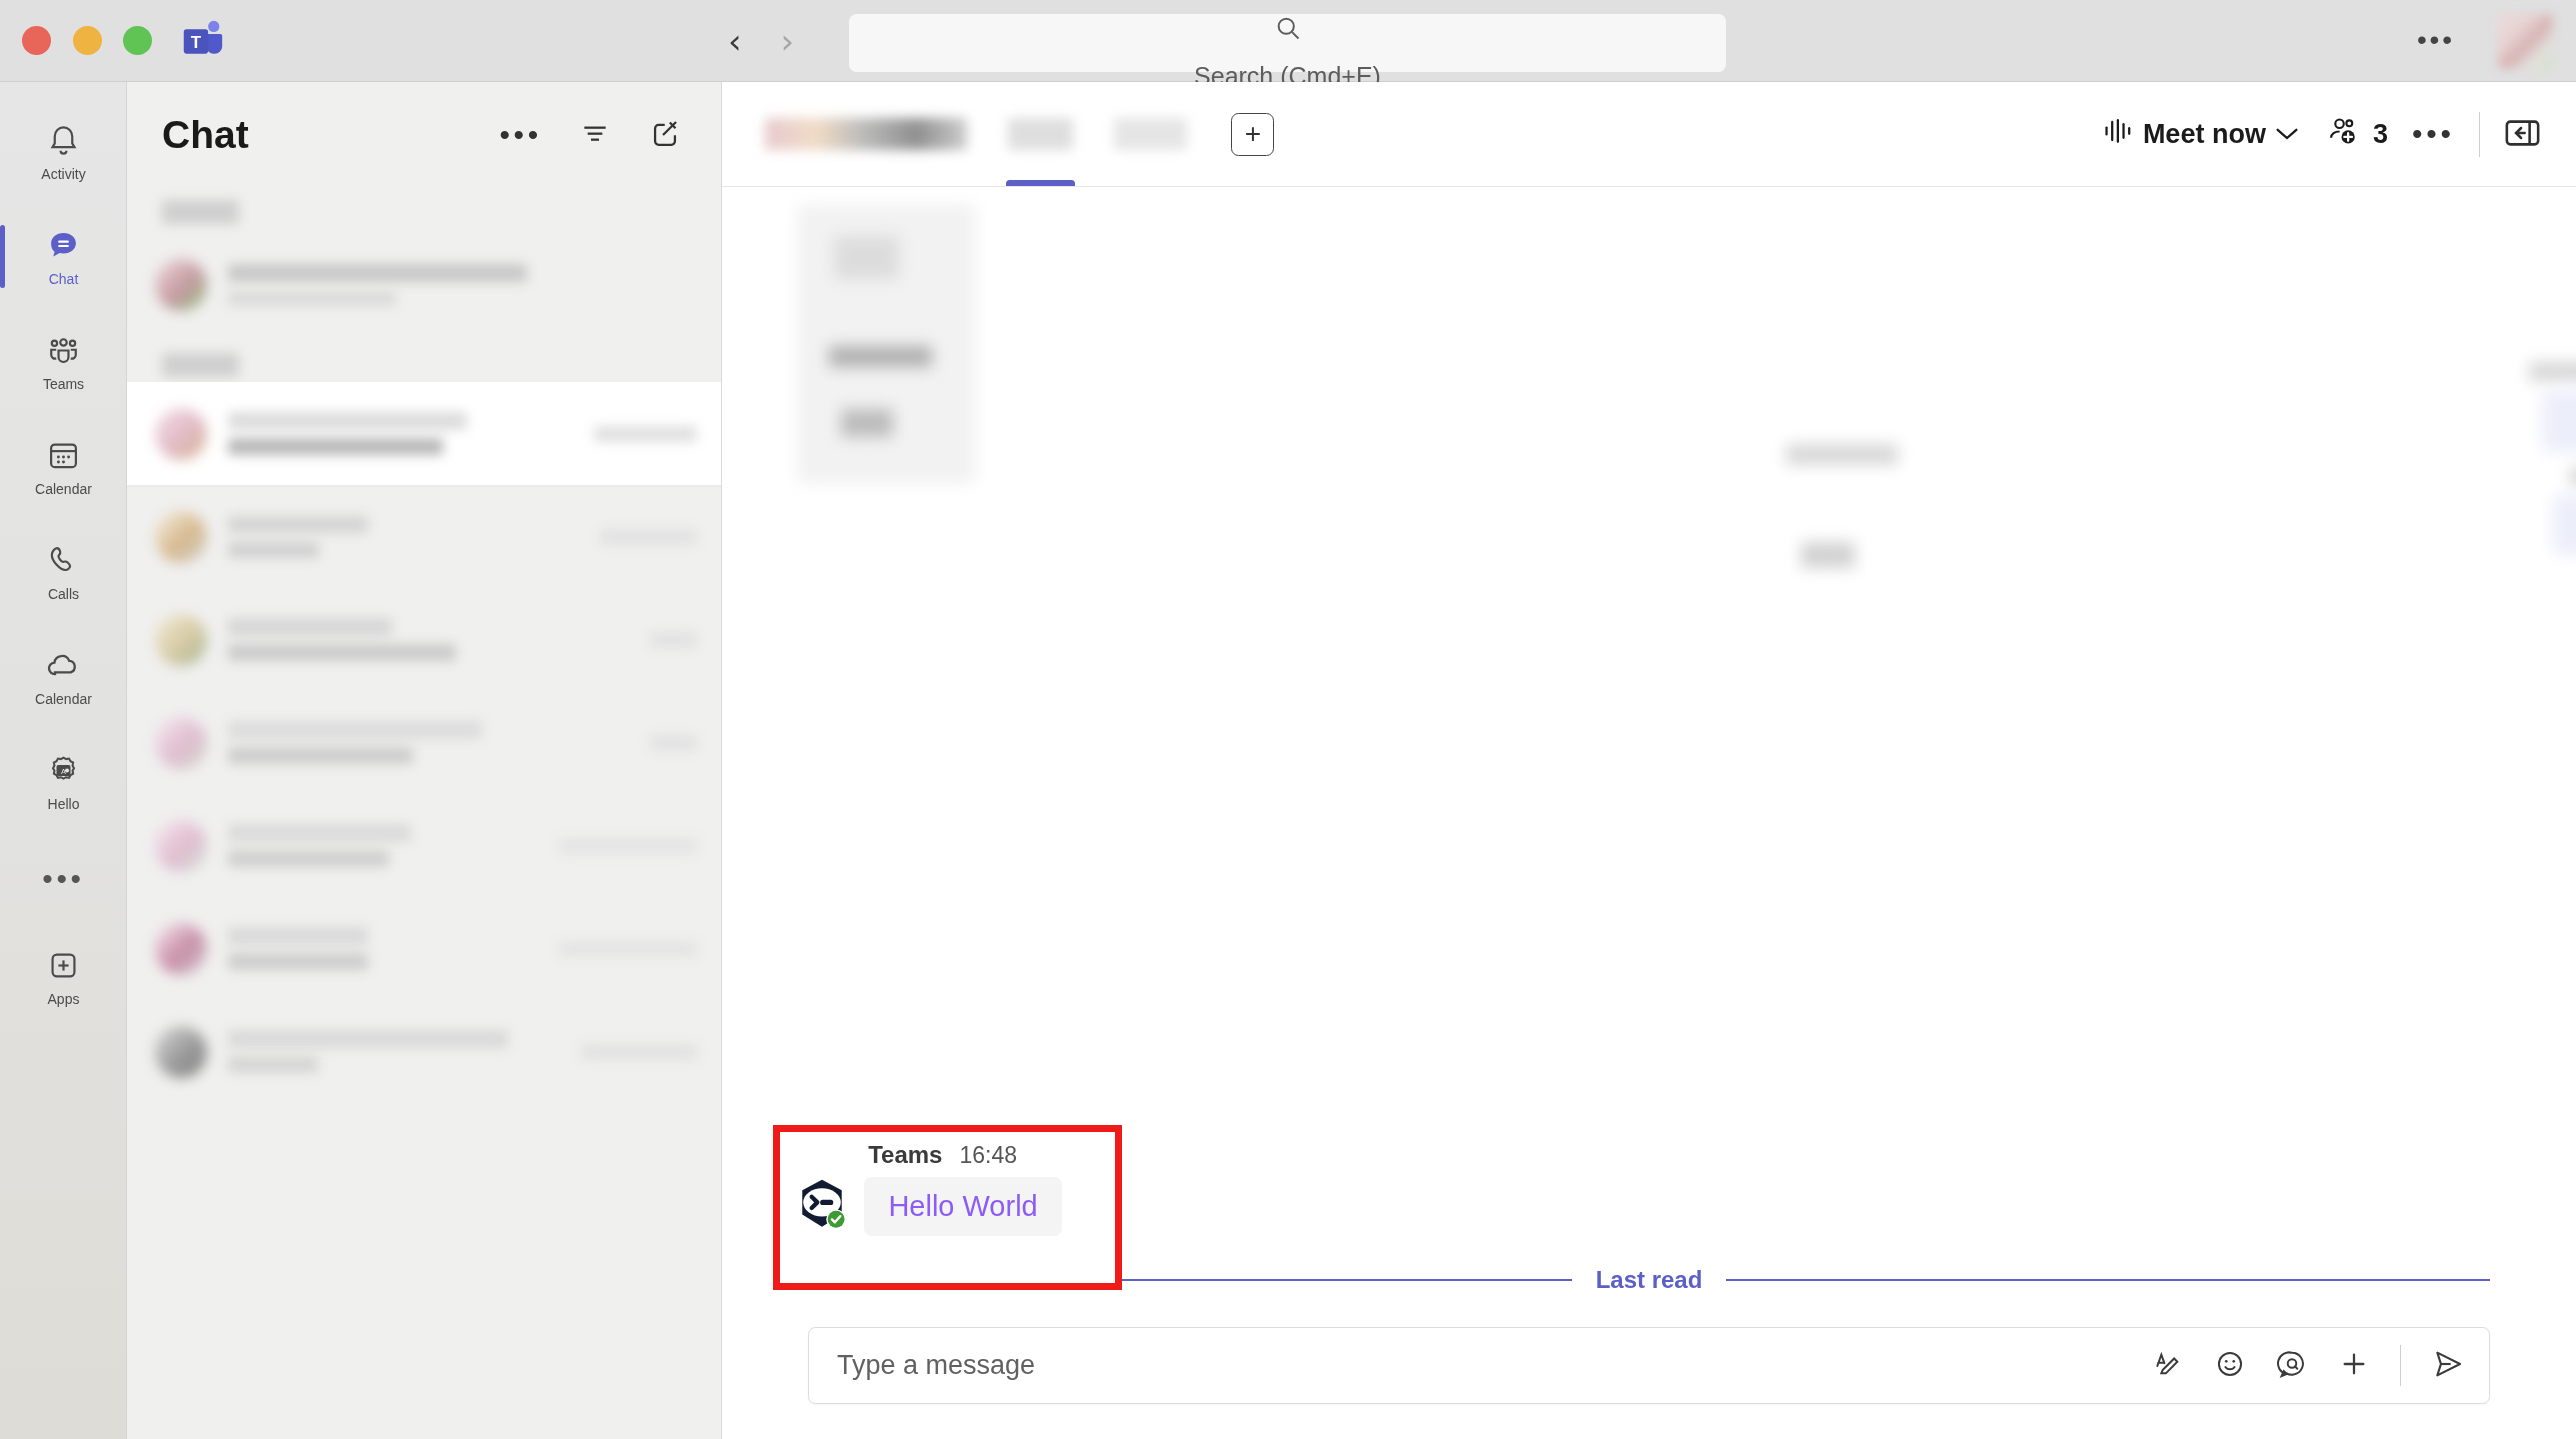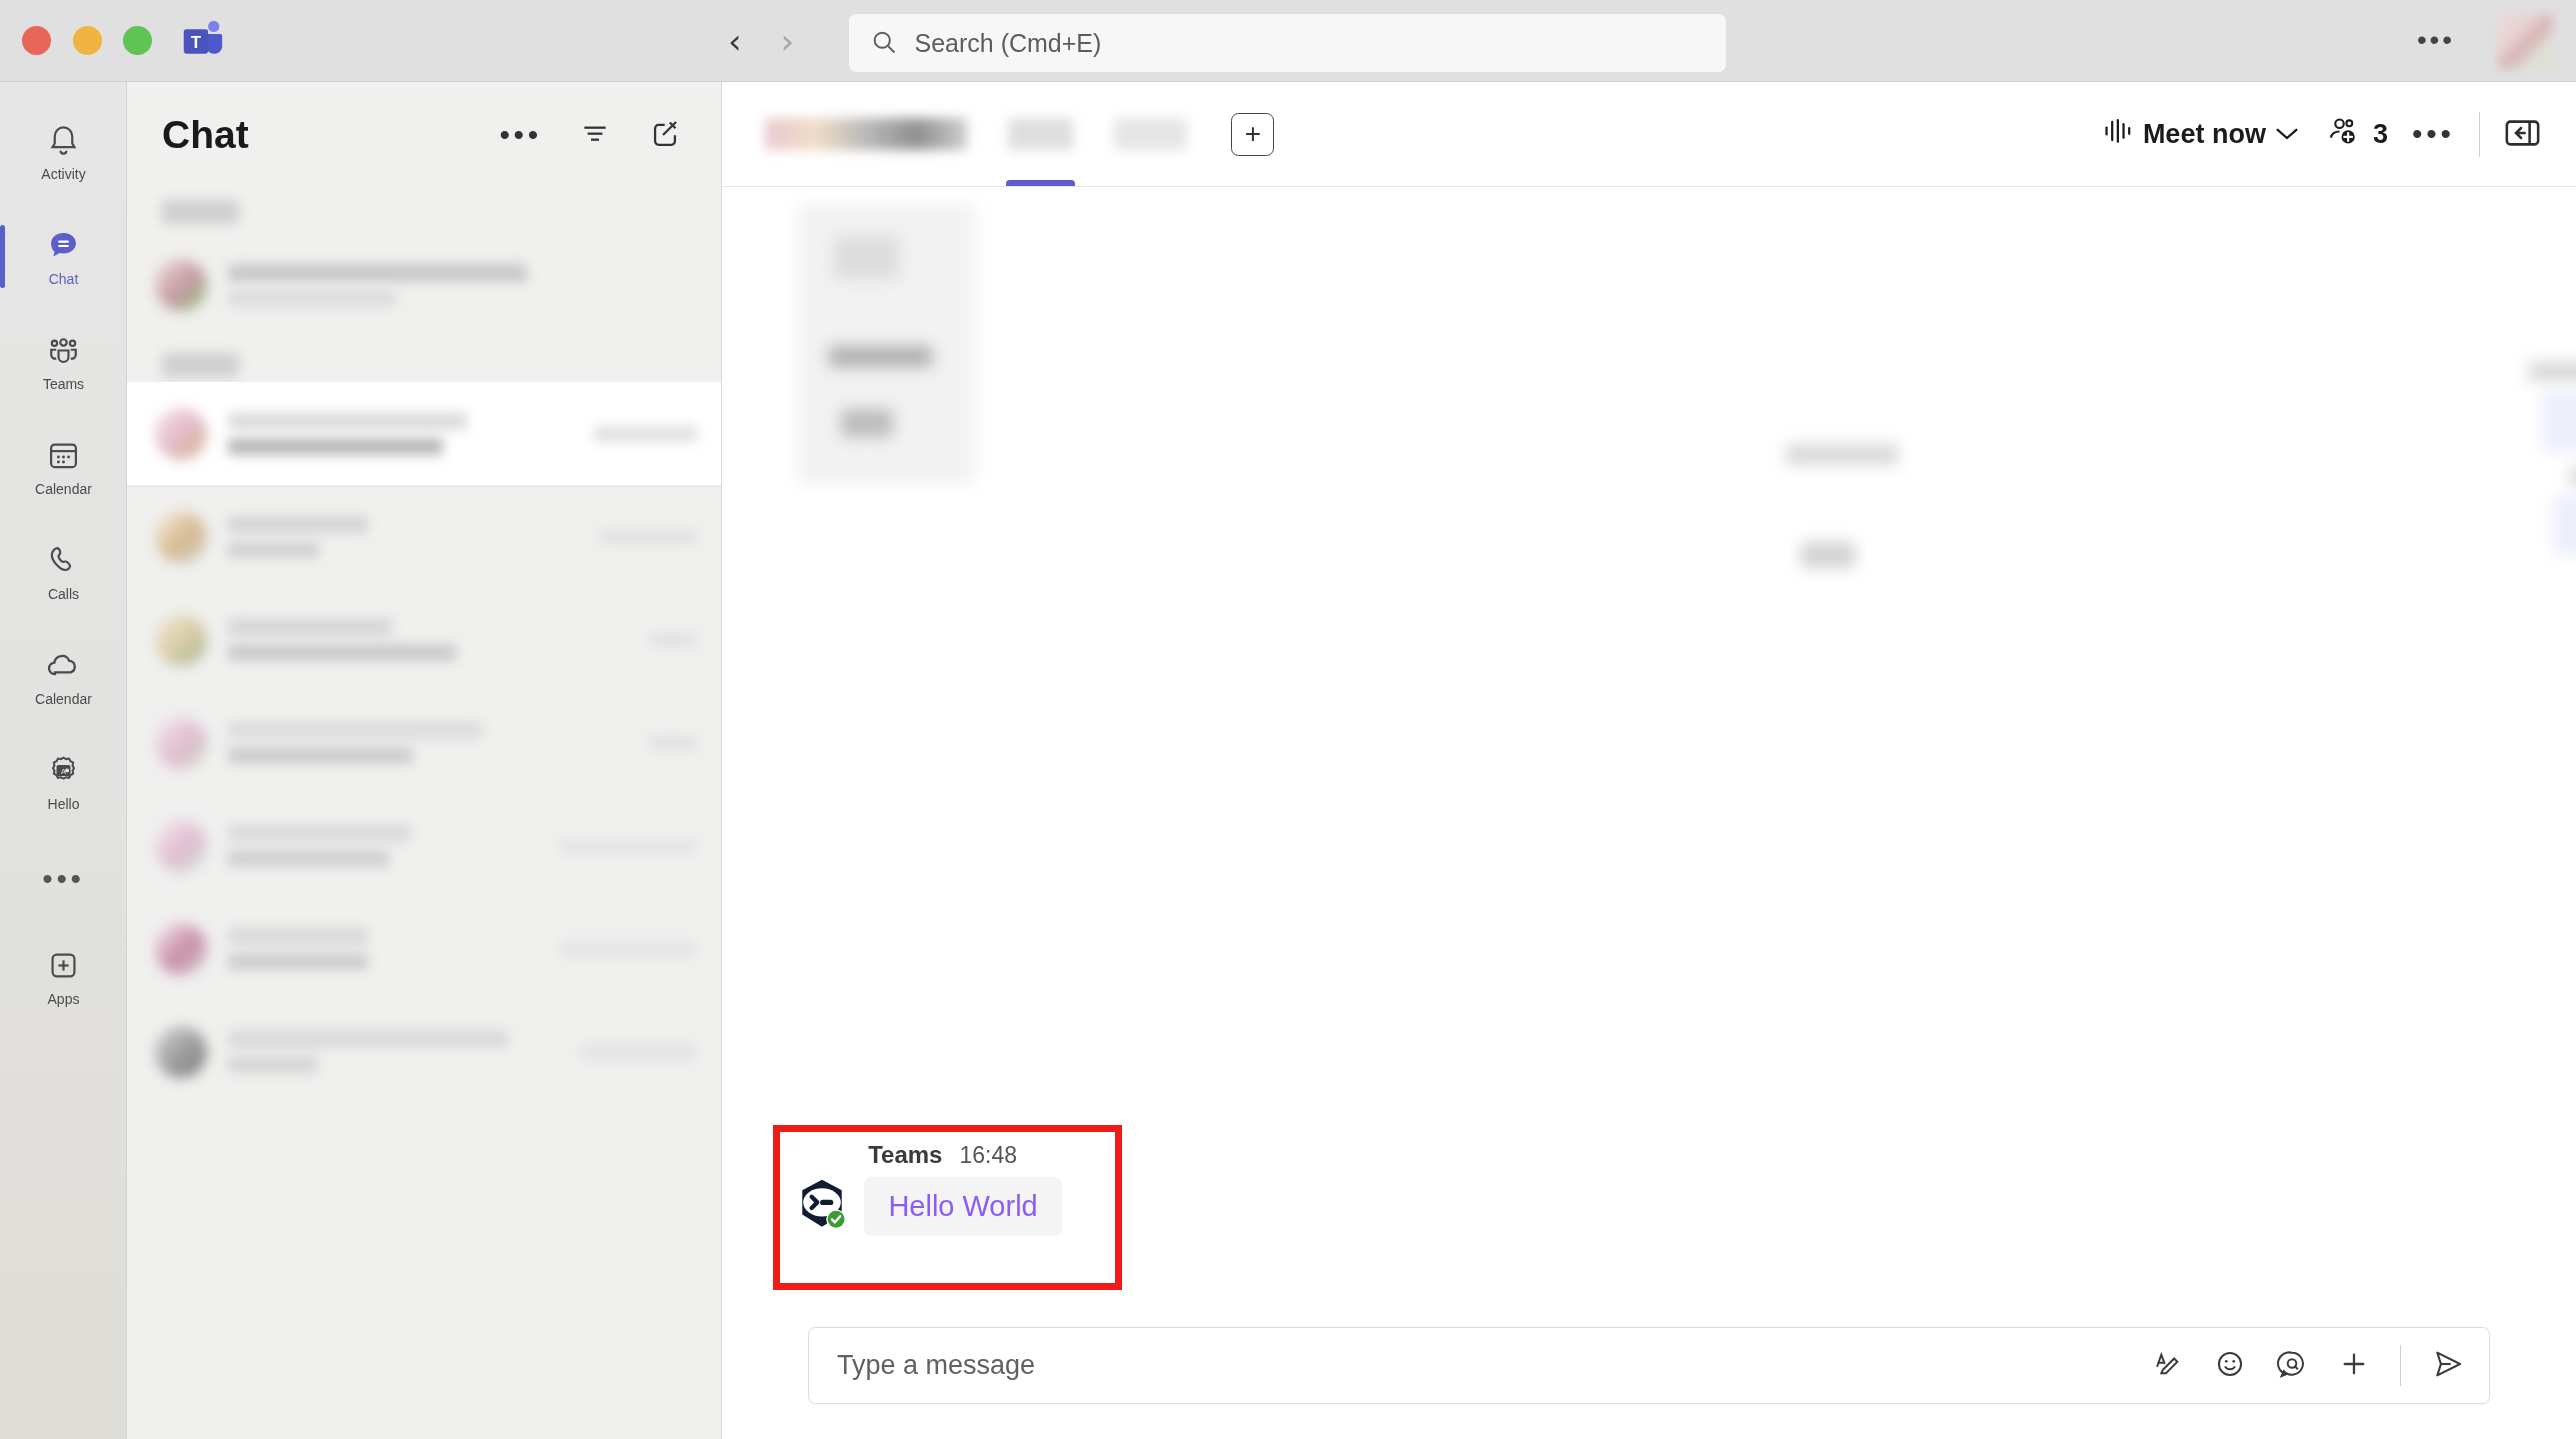--- a/index.html
+++ b/index.html
@@ -26,21 +26,21 @@
   #teams-logo { margin-left: 28px; width: 45px; height: 45px; position: relative; }
 
   #nav-arrows { position: absolute; left: 728px; display: flex; gap: 39px; align-items: center; }
   .chev { color: #3b3b3b; font-size: 34px; line-height: 1; font-family: "DejaVu Sans", sans-serif; }
   .chev.fwd { color: #a6a6a6; }
 
   #search-bar {
     position: absolute; left: 849px; top: 14px;
     width: 877px; height: 58px;
     background: #f7f7f7; border-radius: 7.5px;
-    display: flex; align-items: center; padding: 0 20.5px; gap: 17px;
+    display: flex; align-items: center; padding: 0 20.5px; gap: 17px; flex-direction: column;
   }
   #search-bar .ph { color: #5c5c5c; font-size: 25px; }
 
   #chrome-more {
     position: absolute; left: 2417px; top: 26px;
     color: #444; font-size: 28px; letter-spacing: 2.8px; line-height: 1;
   }
   #chrome-avatar {
     position: absolute; left: 2497px; top: 13px; width: 56px; height: 56px;
     border-radius: 7.5px; overflow: hidden;
@@ -472,20 +472,25 @@
     <div class="msg-blur" style="left:1820px; top:203px; width:172px; height:62px; background:#eceefa; border-radius:7.5px;"></div>
 
     <div class="msg-blur" style="left:1848px; top:280px; width:174px; height:18.7px; background:#d6d6d6;"></div>
     <div class="msg-blur" style="left:1831px; top:308px; width:174px; height:60px; background:#eceefa; border-radius:7.5px;"></div>
 
     <div class="msg-blur" style="left:1064px; top:257px; width:112px; height:20.5px; background:#d8d8d8;"></div>
     <div class="msg-blur" style="left:1079px; top:355px; width:54px; height:26px; background:#d2d2d2;"></div>
 
   </div>
 
+  <div id="last-read-divider">
+    <span class="lr-line"></span>
+    <span id="last-read-label">Last read</span>
+    <span class="lr-line"></span>
+  </div>
 
   <div id="compose-box">
     <span id="compose-placeholder">Type a message</span>
     <div id="compose-actions">
       <span>
         <svg width="32" height="32" viewBox="0 0 24 24" fill="none" stroke="#3b3b3b" stroke-width="1.5" stroke-linecap="round">
           <path d="M4 13.5L7 5l2.3 6.4"></path>
             <line x1="4.9" y1="11" x2="9" y2="11"></line>
           <path d="M9 20.5l8.6-8.6 2.4 2.4L11.4 23 8 23z" transform="translate(-1,-4)"></path>
         </svg>

